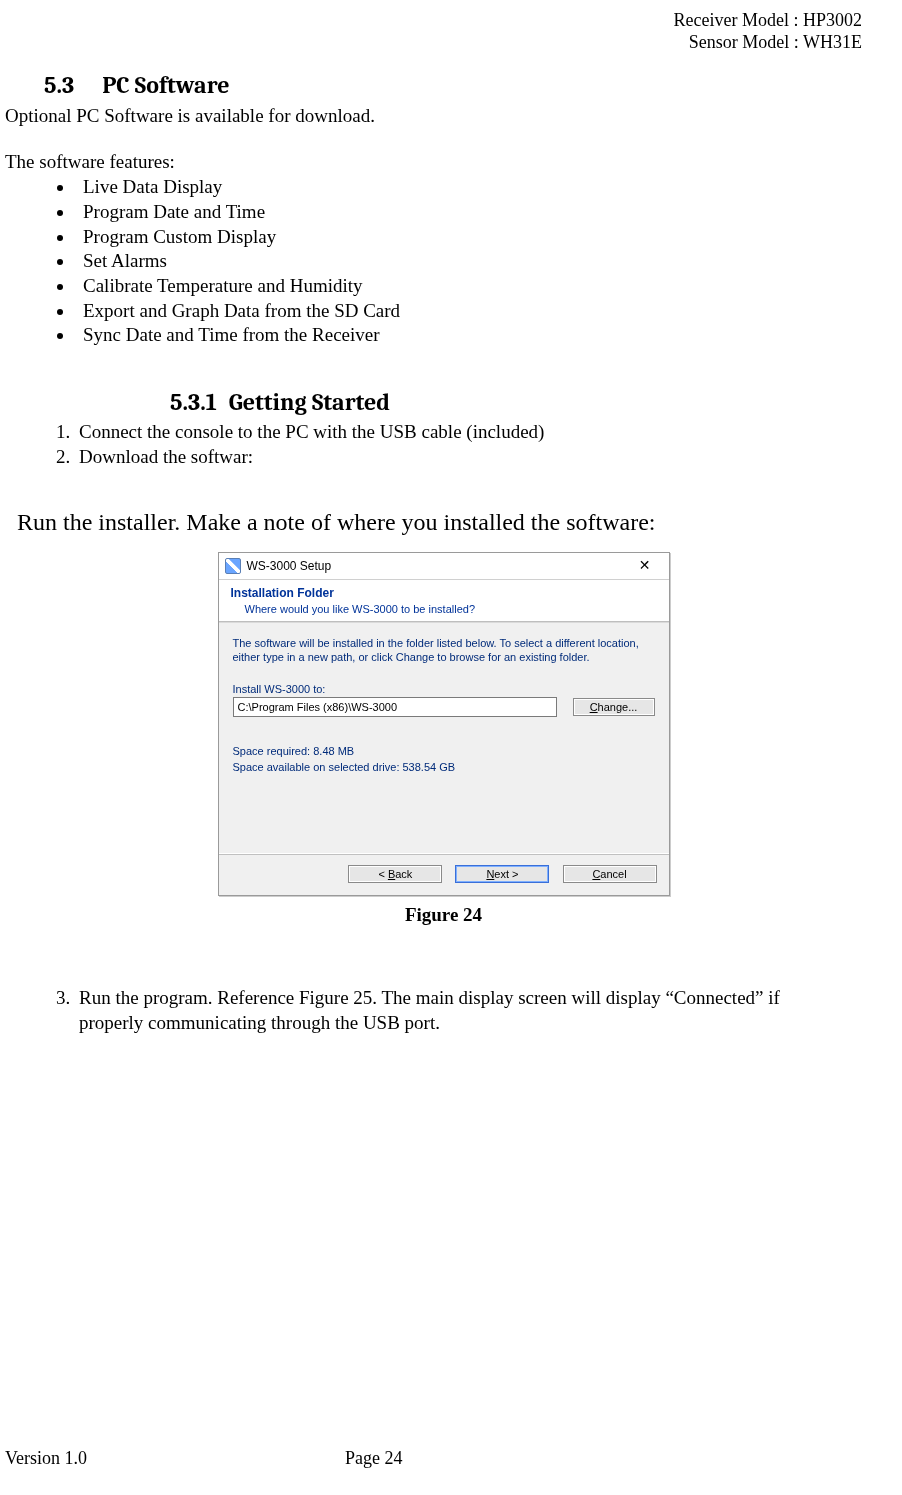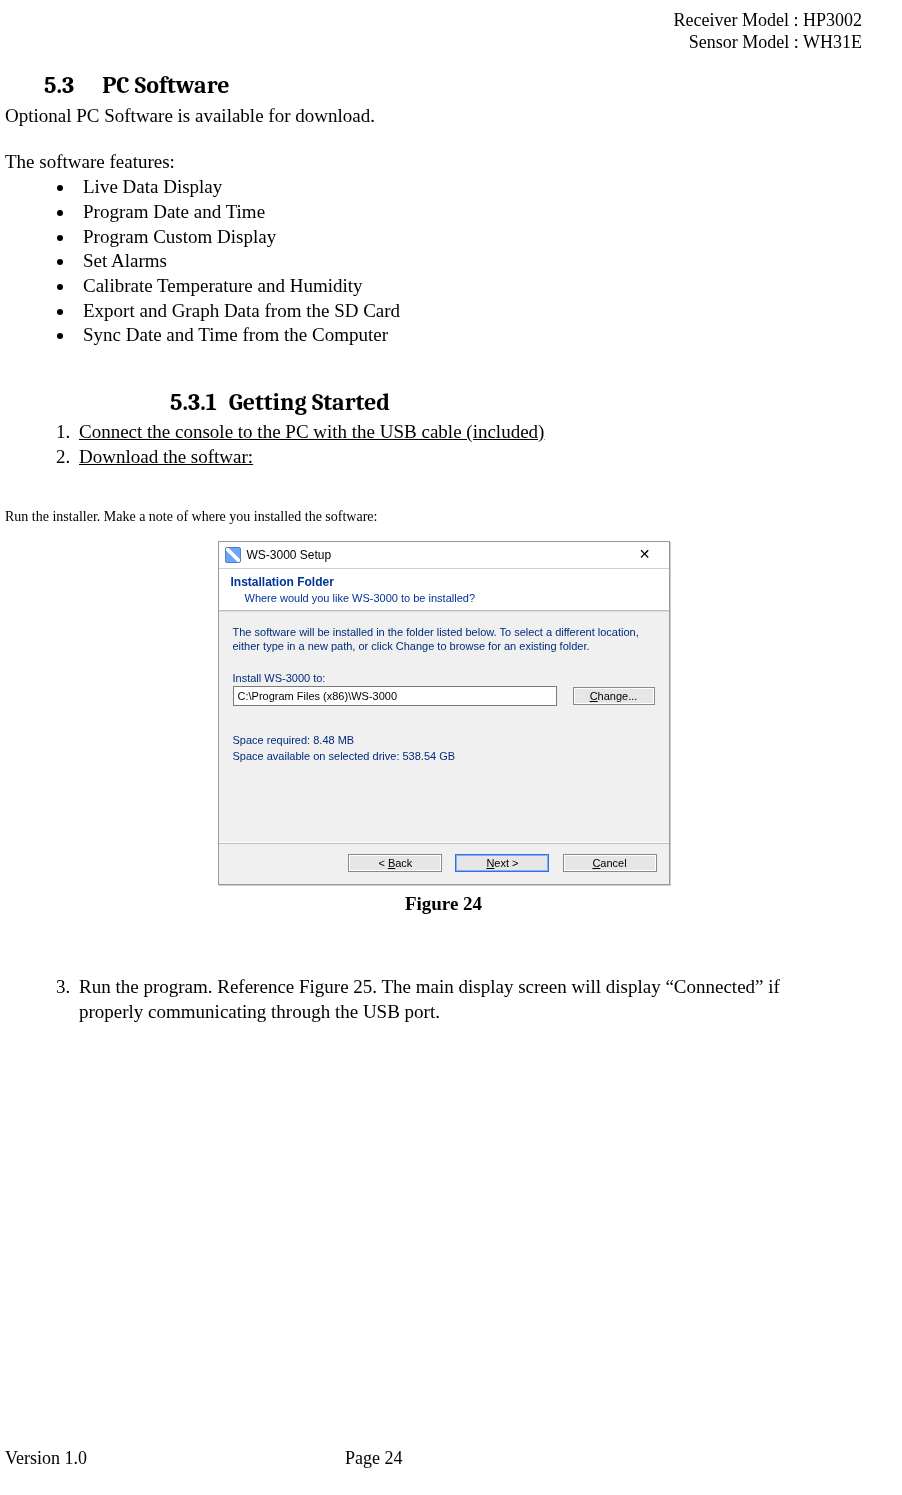--- a/index.html
+++ b/index.html
@@ -52,29 +52,28 @@
     font-family: Cambria, "Times New Roman", serif;
     font-weight: bold;
     font-size: 24px;
     margin: 40px 0 4px 165px;
   }
   .h-subsection .num { margin-right: 12px; }
   ol.steps {
     margin: 0 0 16px 0;
     padding-left: 70px;
     font-size: 19px;
-    text-decoration: underline;
   }
   ol.steps li {
     padding-left: 4px;
     line-height: 1.3;
   }
   .p-run {
-    font-size: 14px;
-    margin: 40px 0 16px 0;
+    font-size: 24px;
+    margin: 40px 0 16px 12px;
   }
   .figwrap { text-align: center; }
   .dialog {
     display: inline-block;
     width: 450px;
     border: 1px solid #9a9a9a;
     background: #f0f0f0;
     box-shadow: 1px 1px 0 #ccc;
     font-family: Tahoma, Verdana, sans-serif;
     font-size: 11px;
@@ -216,21 +215,21 @@
   </div>
   <div class="p-body">Optional PC Software is available for download.</div>
   <div class="p-body2">The software features:</div>
   <ul class="features">
     <li>Live Data Display</li>
     <li>Program Date and Time</li>
     <li>Program Custom Display</li>
     <li>Set Alarms</li>
     <li>Calibrate Temperature and Humidity</li>
     <li>Export and Graph Data from the SD Card</li>
-    <li>Sync Date and Time from the Computer</li>
+    <li>Sync Date and Time from the Receiver</li>
   </ul>
 
   <div class="h-subsection">
     <span class="num">5.3.1</span><span>Getting Started</span>
   </div>
   <ol class="steps">
     <li>Connect the console to the PC with the USB cable (included)</li>
     <li>Download the softwar:</li>
   </ol>
 

